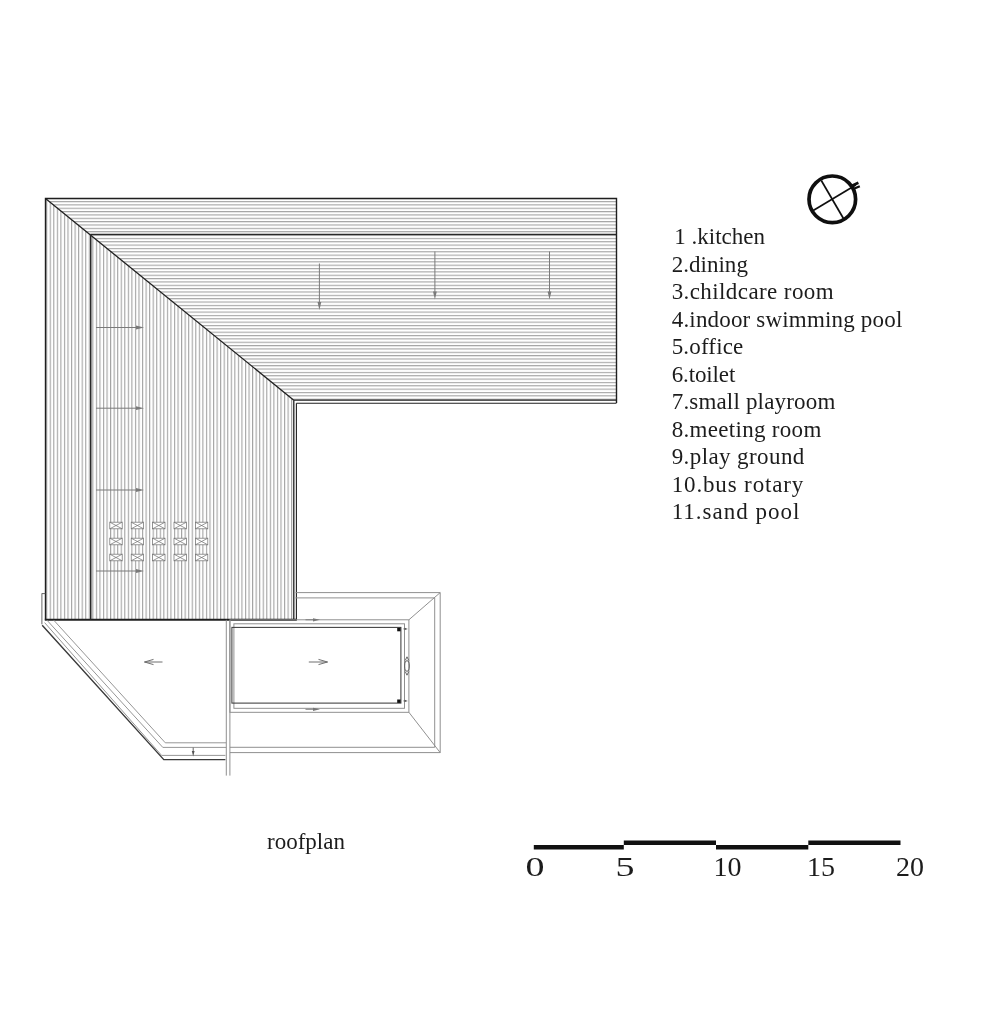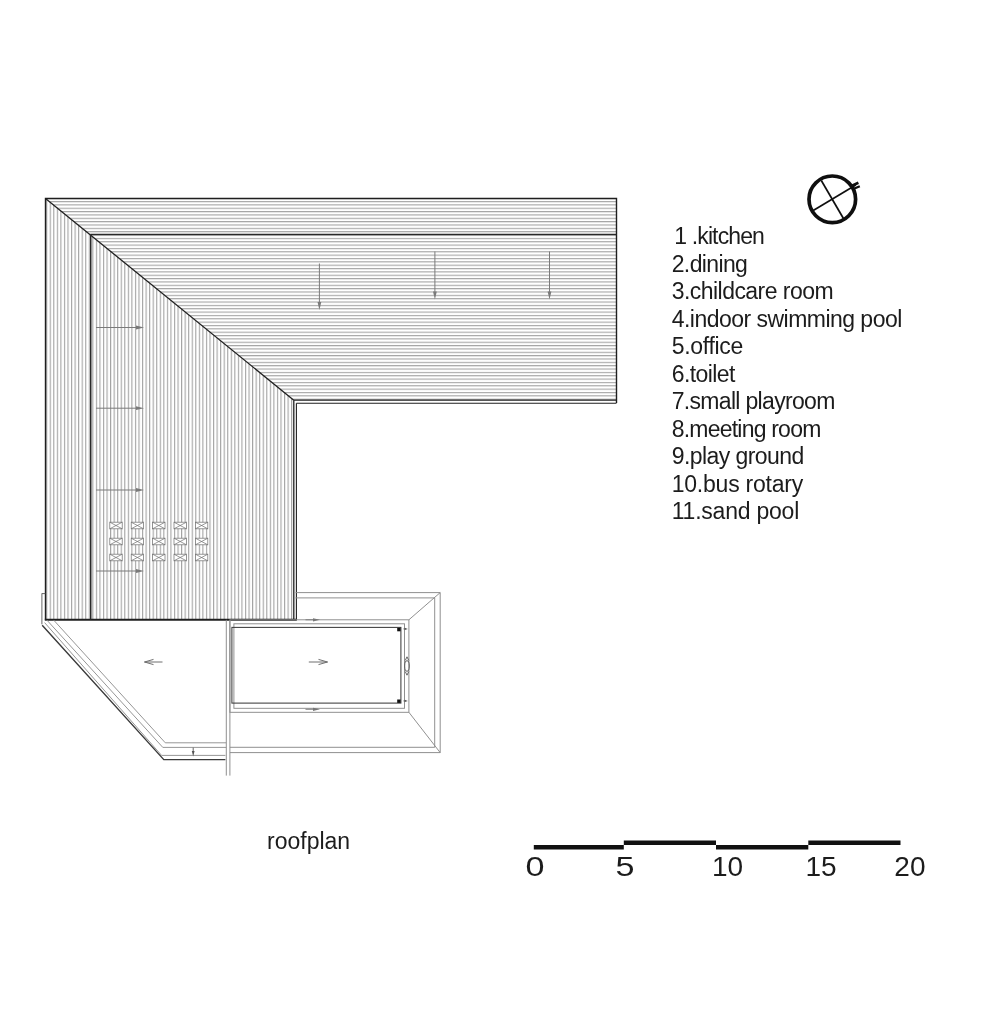--- a/index.html
+++ b/index.html
@@ -1,17 +1,17 @@
 <!DOCTYPE html>
 <html><head>
 <meta charset="utf-8">
 <style>
   html,body{margin:0;padding:0;background:#ffffff;}
   .page{position:relative;width:1000px;height:1018px;background:#ffffff;overflow:hidden;
-        font-family:Liberation Sans, sans-serif;}
+        font-family:Liberation Serif, serif;}
   svg{position:absolute;left:0;top:0;}
   text{fill:#1c1c1c;}
 </style>
 </head>
 <body>
 <div class="page">
 <svg width="1000" height="1018" viewBox="0 0 1000 1018">
   <defs>
 
     <pattern id="vh" width="3.55" height="8" patternUnits="userSpaceOnUse">

